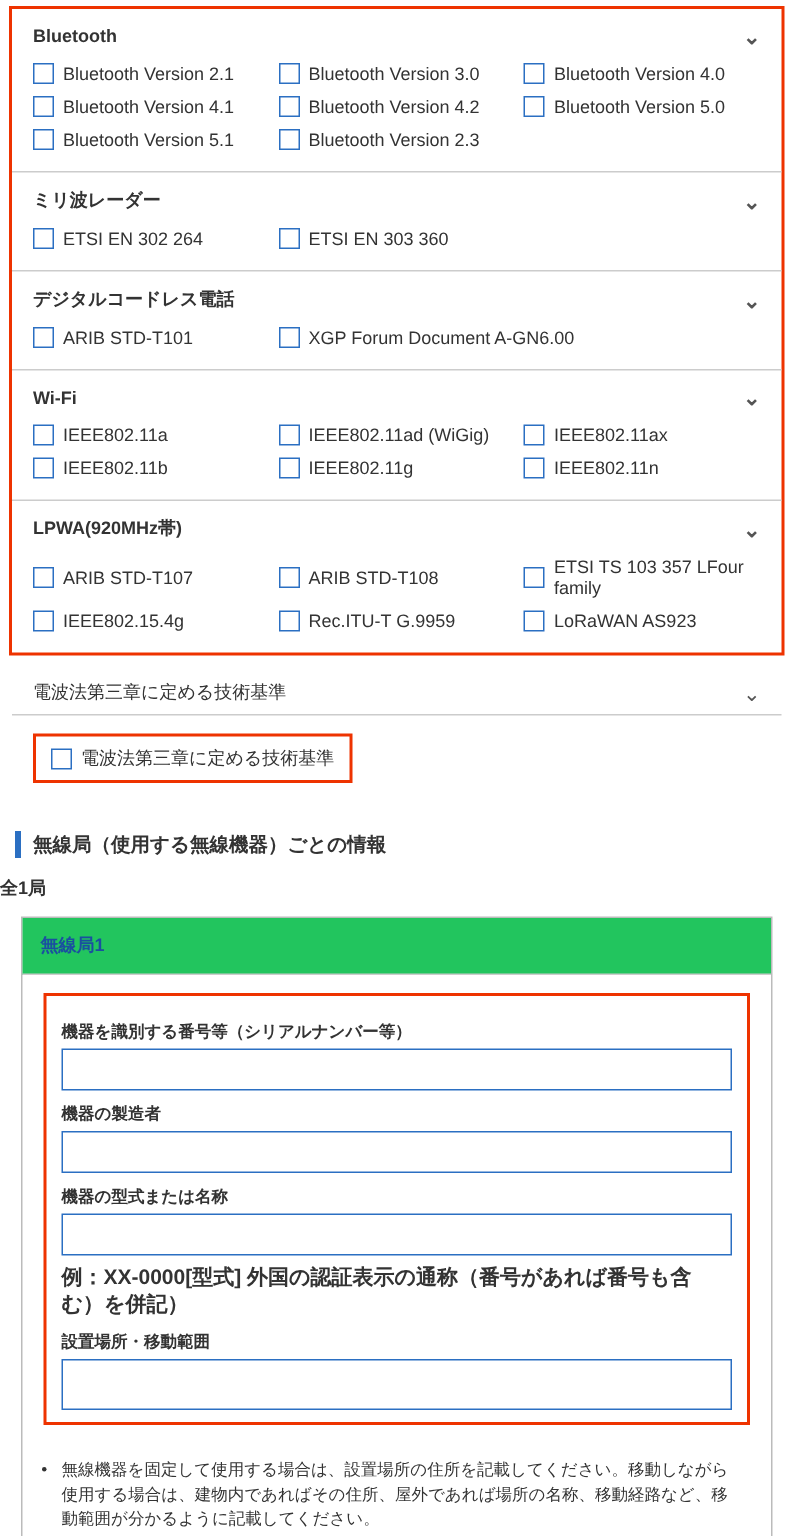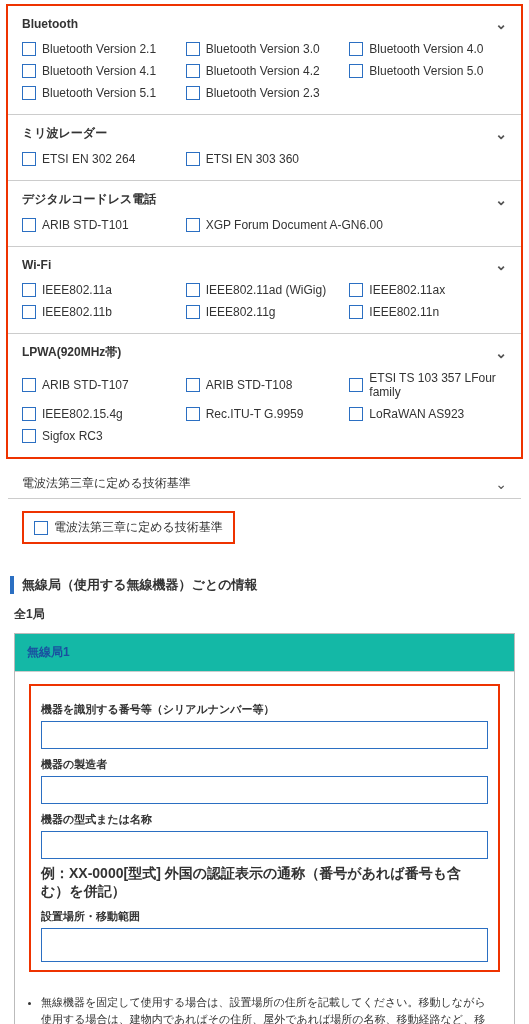--- a/index.html
+++ b/index.html
@@ -12,23 +12,23 @@
   .grid3 { display: grid; grid-template-columns: repeat(3, 1fr); gap: 8px 6px; }
   .cb { display: flex; align-items: center; gap: 6px; font-size: 12px; color: #333; }
   .cb .box { width: 14px; height: 14px; border: 1.5px solid #2b6fc2; flex: 0 0 14px; background: #fff; }
   .sub-panel { margin: 10px 8px; }
   .sub-head { display: flex; justify-content: space-between; align-items: center; font-size: 12px; padding: 6px 14px; border-bottom: 1px solid #ccc; font-weight: 500; }
   .sub-body { padding: 12px 14px; }
   .single-cb-box { border: 2px solid #e30; display: inline-block; padding: 6px 10px; }
   .h-bar { display: flex; align-items: center; gap: 8px; margin: 20px 10px 12px 10px; }
   .h-bar .line { width: 4px; height: 18px; background: #2b6fc2; }
   .h-bar .ttl { font-weight: bold; font-size: 13px; }
-  .count { margin: 10px 14px; font-weight: bold; font-size: 12px; }
+  .count { margin: 10px 0; font-weight: bold; font-size: 12px; }
   .form-panel { border: 1px solid #bbb; margin: 10px 14px 0 14px; }
-  .station-head { background: #14b8a6; padding: 10px 12px; border-bottom: 1px solid #ccc; }
+  .station-head { background: #22c55e; padding: 10px 12px; border-bottom: 1px solid #ccc; }
   .station-head span { color: #1a4fa0; font-weight: bold; font-size: 12px; }
   .form-body { padding: 12px 14px; }
   .fld-lbl { font-size: 11px; font-weight: bold; margin: 8px 0 4px 0; }
   .txt-in { width: 100%; border: 1.5px solid #2b6fc2; height: 28px; padding: 4px 6px; font-size: 12px; }
   .hint { font-size: 14px; margin: 6px 0 6px 0; font-weight: bold; }
   .bullets { margin: 10px 18px 6px 26px; font-size: 11px; line-height: 1.5; }
   .bullets li { margin-bottom: 4px; list-style: disc; }
 </style>
 </head>
 <body>
@@ -165,24 +165,20 @@
           <span class="box"></span>
           <span>IEEE802.15.4g</span>
         </label>
       <label class="cb">
           <span class="box"></span>
           <span>Rec.ITU-T G.9959</span>
         </label>
       <label class="cb">
           <span class="box"></span>
           <span>LoRaWAN AS923</span>
-        </label>
-      <label class="cb">
-          <span class="box"></span>
-          <span>Sigfox RC3</span>
         </label>
     </div>
   </div>
 
 </div>
 
 <div class="sub-panel">
   <div class="sub-head">
     <span>電波法第三章に定める技術基準</span>
     <span class="chev">⌄</span>

